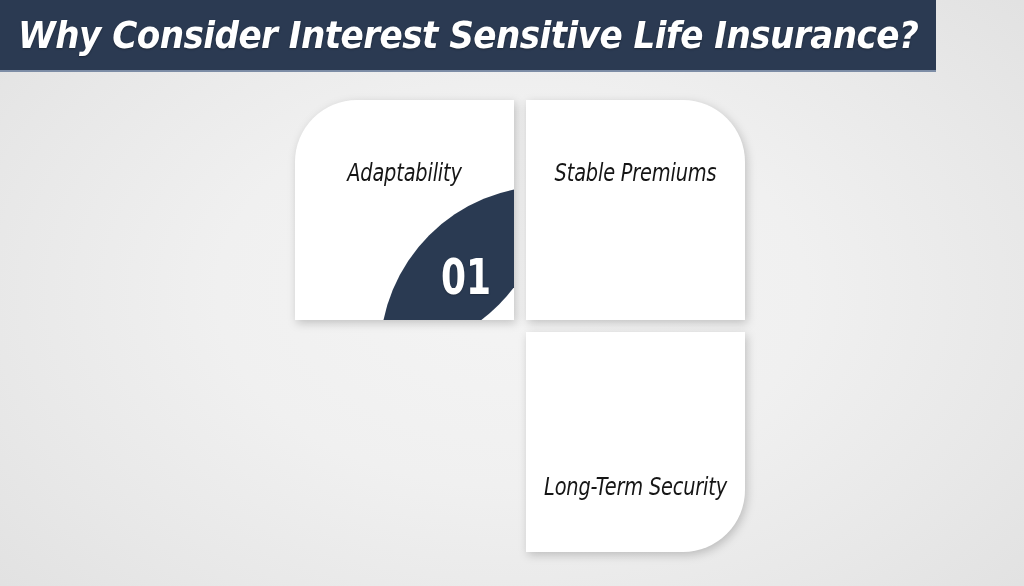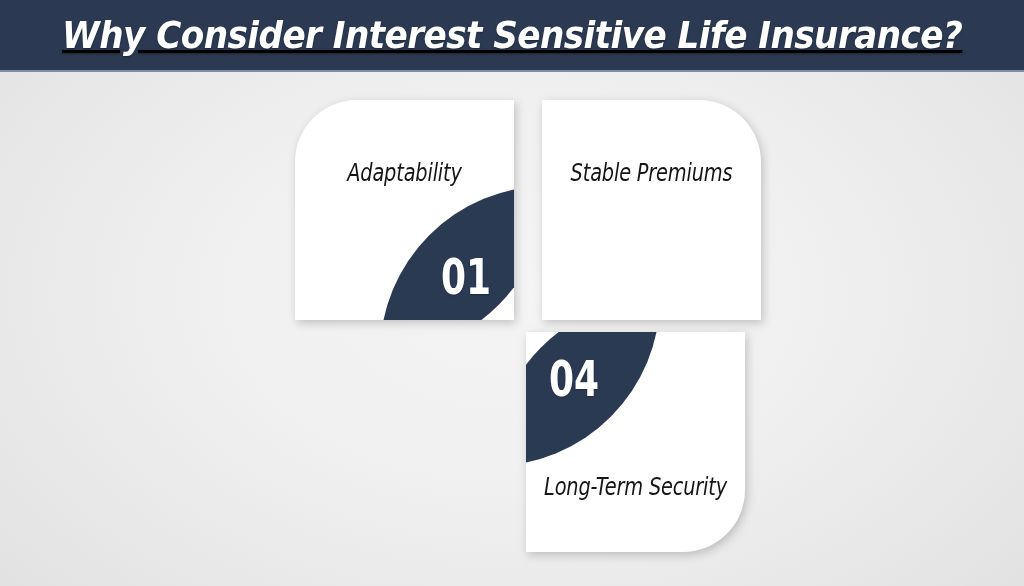--- a/index.html
+++ b/index.html
@@ -25,29 +25,28 @@
     background:
       radial-gradient(ellipse 700px 460px at 50% 50%,
         #f4f4f4 0%, #f0f0f0 42%, #e8e8e8 74%, #e1e1e1 100%);
     overflow: hidden;
   }
 
   
   #header {
     position: absolute;
     left: 0; top: 0;
-    width: 1024px;
+    width: 936px;
     height: 72px;
     background: #2b3a52;
     border-bottom: 2px solid #7d8da6;
     display: flex;
     align-items: center;
     justify-content: center;
     z-index: 5;
-    text-decoration: underline;
   }
   #header-title {
     color: #ffffff;
     font-family: "DejaVu Sans", sans-serif;
     font-size: 38px;
     font-weight: 700;
     font-style: italic;
     letter-spacing: -0.6px;
     transform: scaleX(0.90);
     white-space: nowrap;
@@ -69,21 +68,21 @@
     position: absolute;
     width: 219px;
     height: 220px;
     background: #ffffff;
     overflow: hidden;
     filter: drop-shadow(2px 3px 5px rgba(0,0,0,0.20));
   }
 
   
   #card-1 { left: 0;     top: 0;     border-radius: 62px 0 0 0; }
-  #card-2 { left: 231px; top: 0;     border-radius: 0 62px 0 0; margin-left: 16px; }
+  #card-2 { left: 231px; top: 0;     border-radius: 0 62px 0 0; }
   #card-3 { left: 0;     top: 232px; border-radius: 0 0 0 62px; }
   #card-4 { left: 231px; top: 232px; border-radius: 0 0 62px 0; }
 
   
   .card-label {
     position: absolute;
     left: 0;
     width: 100%;
     text-align: center;
     color: #151515;
@@ -168,20 +167,17 @@
         <div class="leaf-number">01</div>
       </div>
     </div>
 
     <div class="card" id="card-2">
       <div class="card-label">Stable Premiums</div>
     </div>
 
 
     <div class="card" id="card-4">
-      <div class="leaf leaf-dark">
-        <div class="leaf-number">04</div>
-      </div>
       <div class="card-label">Long-Term Security</div>
     </div>
 
   </div>
 </div>
 
 </body></html>

